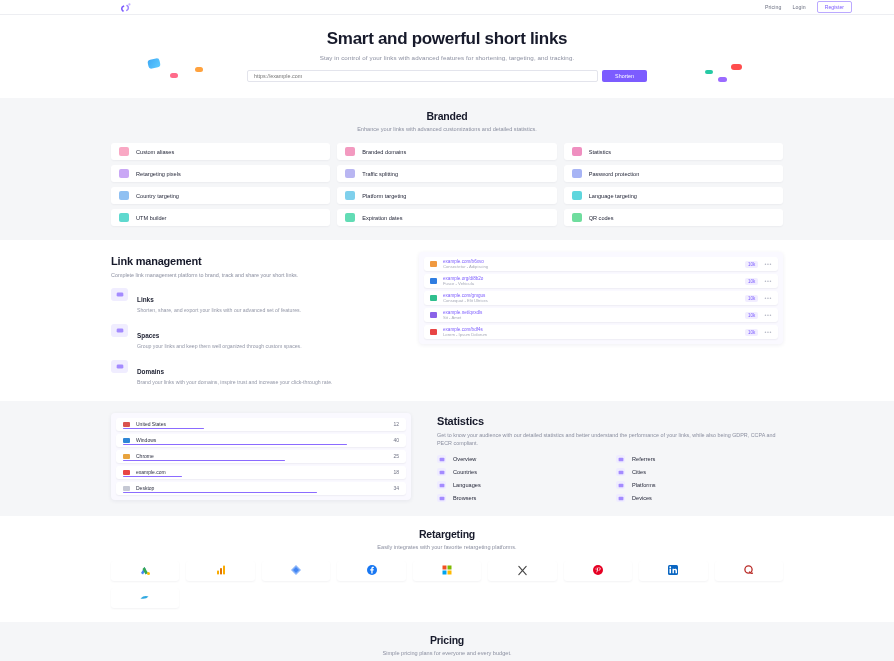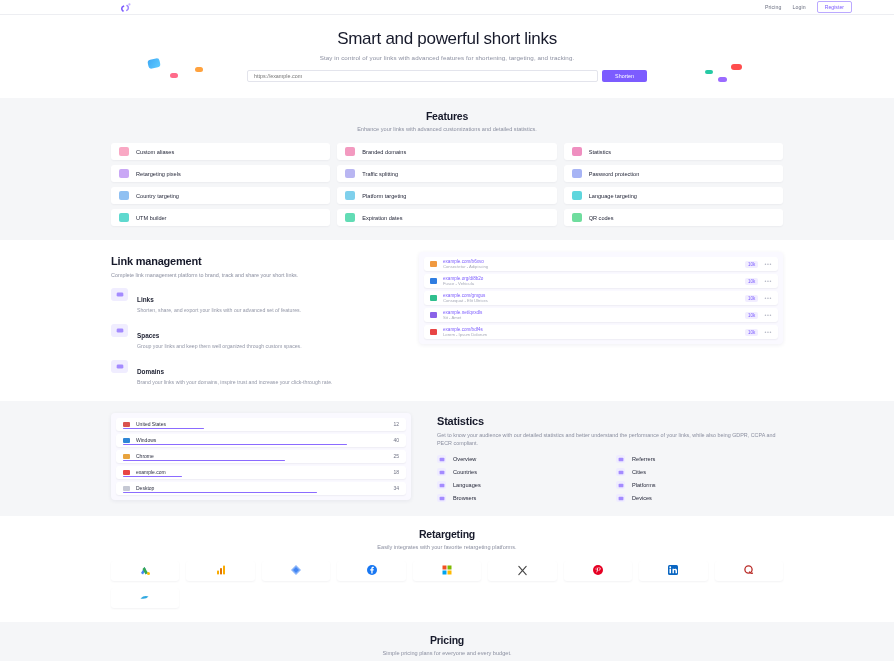--- a/index.html
+++ b/index.html
@@ -21,21 +21,21 @@
   .nav { margin-left:auto; display:flex; align-items:center; gap:11px; padding-right:28px;}
   .nav-link { font-size:5.2px; color:#6b6f80; letter-spacing:.1px; cursor:pointer;}
   .nav-register {
     font-size:5.2px; color:#7c5cff; border:1px solid #bba9ff; border-radius:2px;
     padding:2px 7px; cursor:pointer;
   }
 
   
   .hero { background:#fff; padding: 14px 0 16px; position:relative; }
   .hero h1 {
-    font-size:17px; font-weight:normal; text-align:center; letter-spacing:-.3px; color:#171a2b;
+    font-size:17px; font-weight:bold; text-align:center; letter-spacing:-.3px; color:#171a2b;
   }
   .hero p {
     font-size:6.2px; color:#8b8fa0; text-align:center; margin-top:5px; letter-spacing:.1px;
   }
   .hero-form {
     margin: 9px auto 0; width: 400px; display:flex; gap:4px; align-items:center; position:relative;
   }
   .hero-input {
     flex:1; height:12px; border:1px solid #e3e4ec; border-radius:2px; background:#fff;
     font-size:5.4px; color:#9a9dac; padding-left:6px; outline:none;
@@ -164,21 +164,21 @@
     <span class="float" style="left:718px;top:62px;width:9px;height:5px;background:#9b6bff;border-radius:3px;"></span>
 
     <div class="hero-form">
       <input class="hero-input" type="text" placeholder="https://example.com" style="">
       <button class="hero-btn">Shorten</button>
     </div>
   </div>
 
   <div class="sec sec-grey">
     <div class="wrap">
-      <h2>Features</h2>
+      <h2>Branded</h2>
       <div class="sub">Enhance your links with advanced customizations and detailed statistics.</div>
       <div class="feat-grid" id="feat-grid">
           <div class="feat-card">
             <span class="feat-ico" style="background:#f9a8c4"></span>
             <span class="feat-label">Custom aliases</span>
           </div>
           <div class="feat-card">
             <span class="feat-ico" style="background:#f39ac0"></span>
             <span class="feat-label">Branded domains</span>
           </div>

